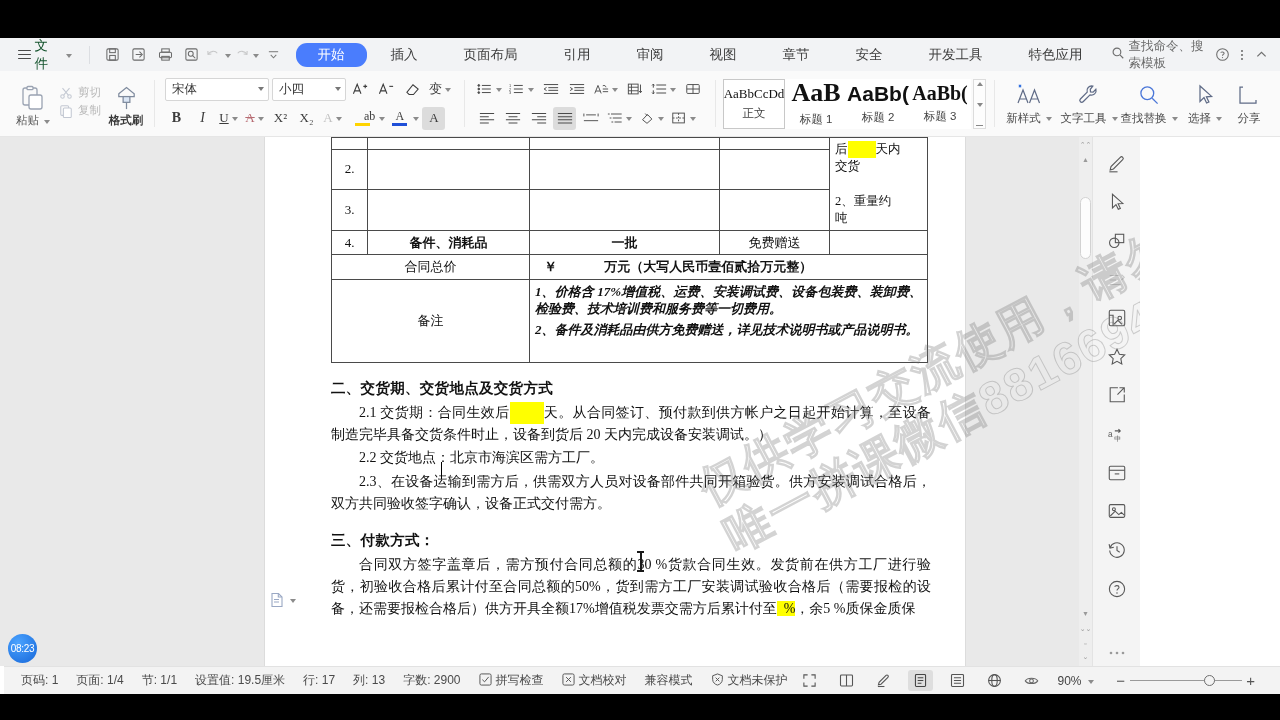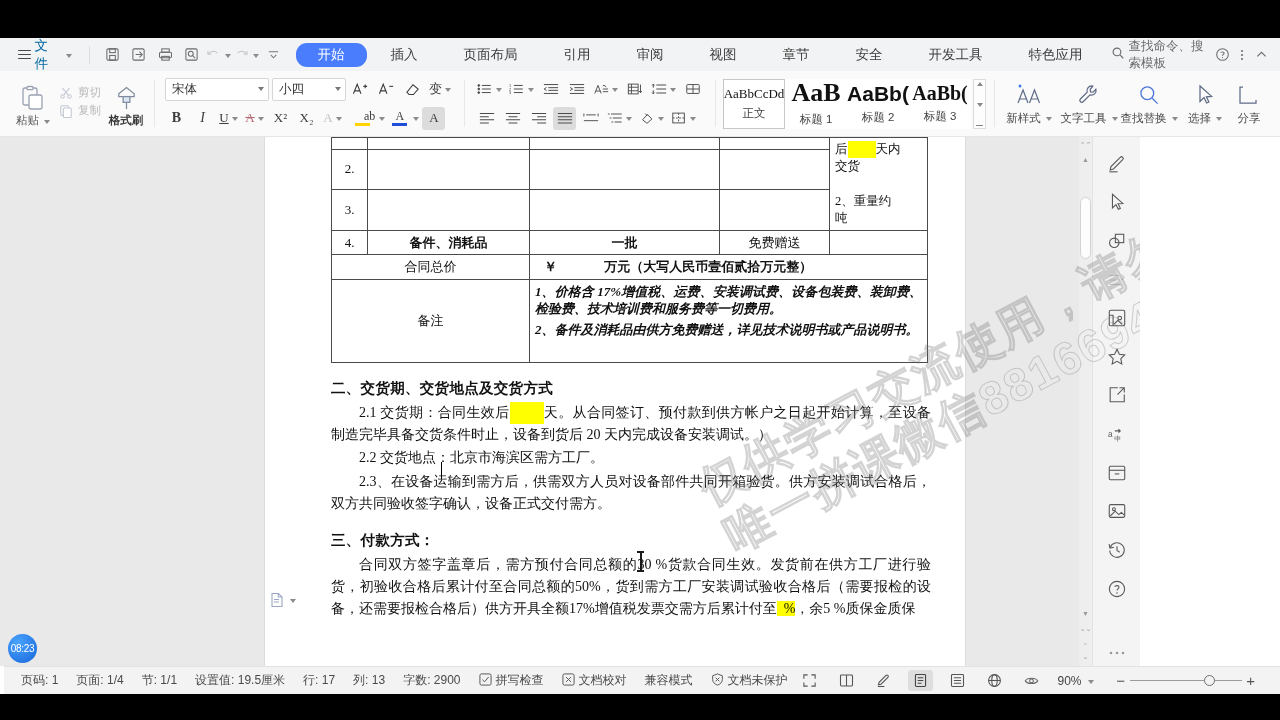--- a/index.html
+++ b/index.html
@@ -29,21 +29,21 @@
     display: flex; align-items: center;
     font-size: 13.5px; color: #3a3a3a;
   }
   .mb-left { display: flex; align-items: center; padding-left: 12px; gap: 2px; }
   .file-btn {
     display: flex; align-items: center; gap: 4px;
     padding: 3px 6px; border-radius: 4px; cursor: default;
   }
   .hamb { display: inline-block; width: 14px; }
   .hamb i { display: block; height: 1.6px; background: #4a4a4a; margin: 2.6px 0; border-radius: 1px;}
-  .file-label { font-size: 13.5px; color: #0369a1; }
+  .file-label { font-size: 13.5px; color: #14532d; }
   .caret-sm {
     display: inline-block; width: 0; height: 0;
     border-left: 3.6px solid transparent; border-right: 3.6px solid transparent;
     border-top: 4.4px solid #8b8b8b; margin-left: 3px; position: relative; top: 1px;
   }
   .mb-sep { width: 1px; height: 18px; background: #dcdee2; margin: 0 9px; }
   .qicon {
     width: 26px; height: 24px; display: flex; align-items: center; justify-content: center;
     cursor: default;
   }

